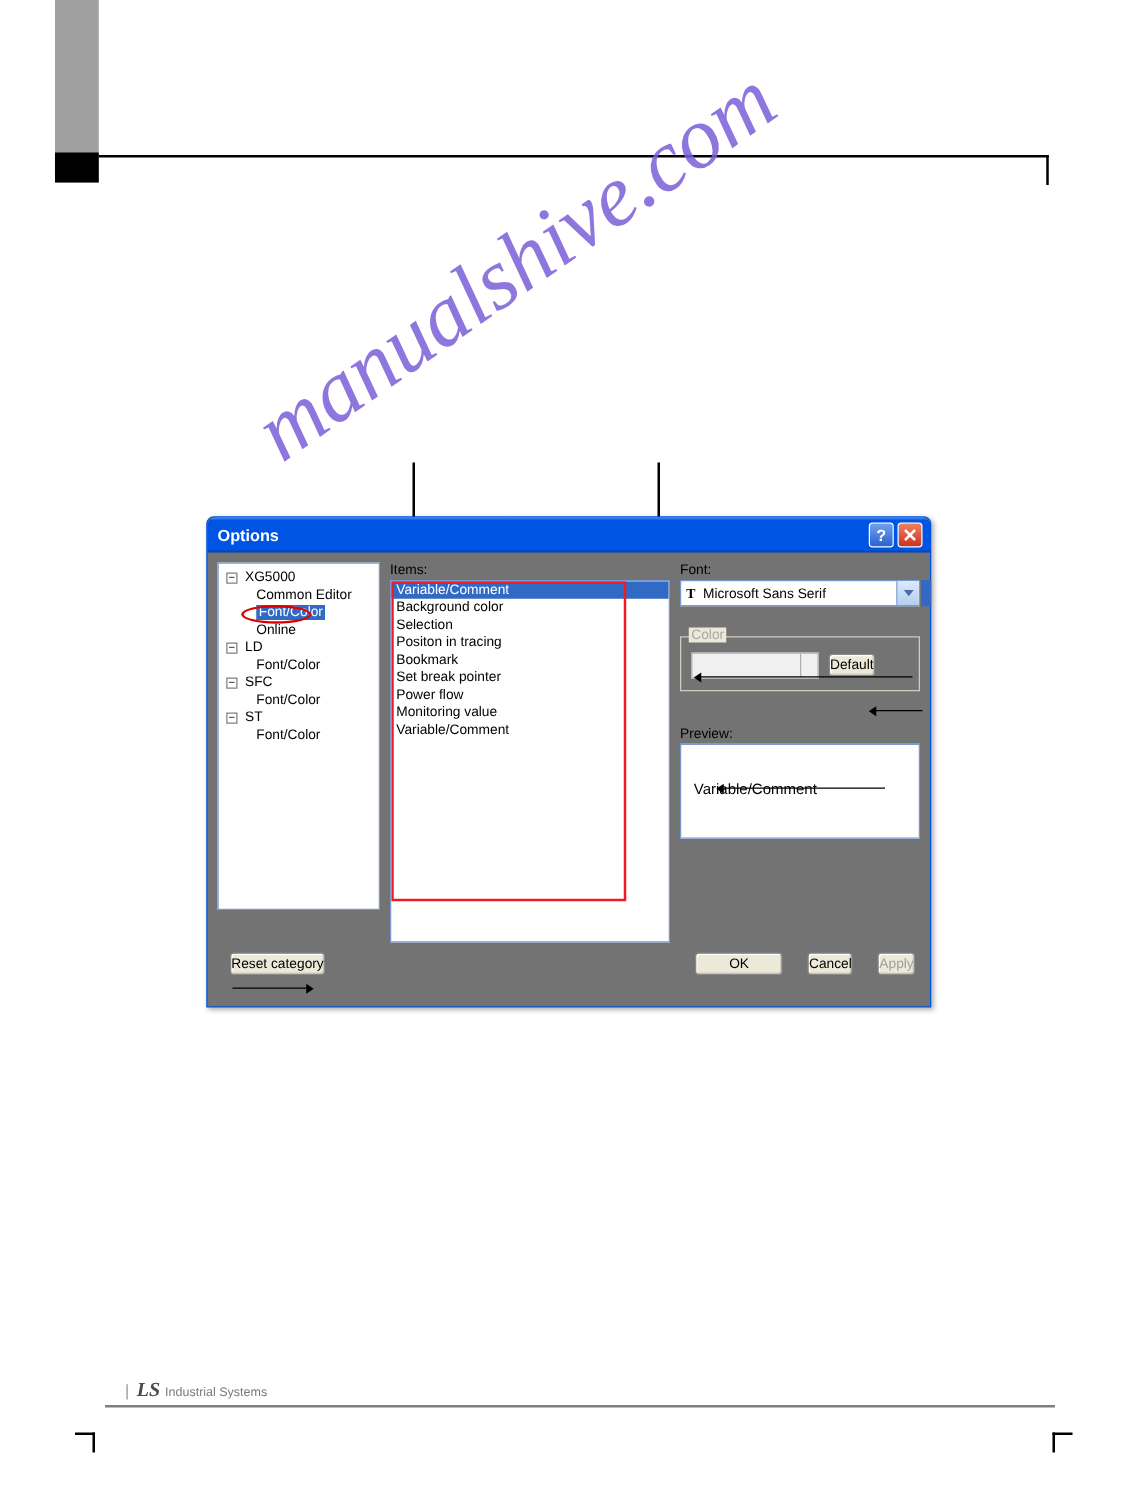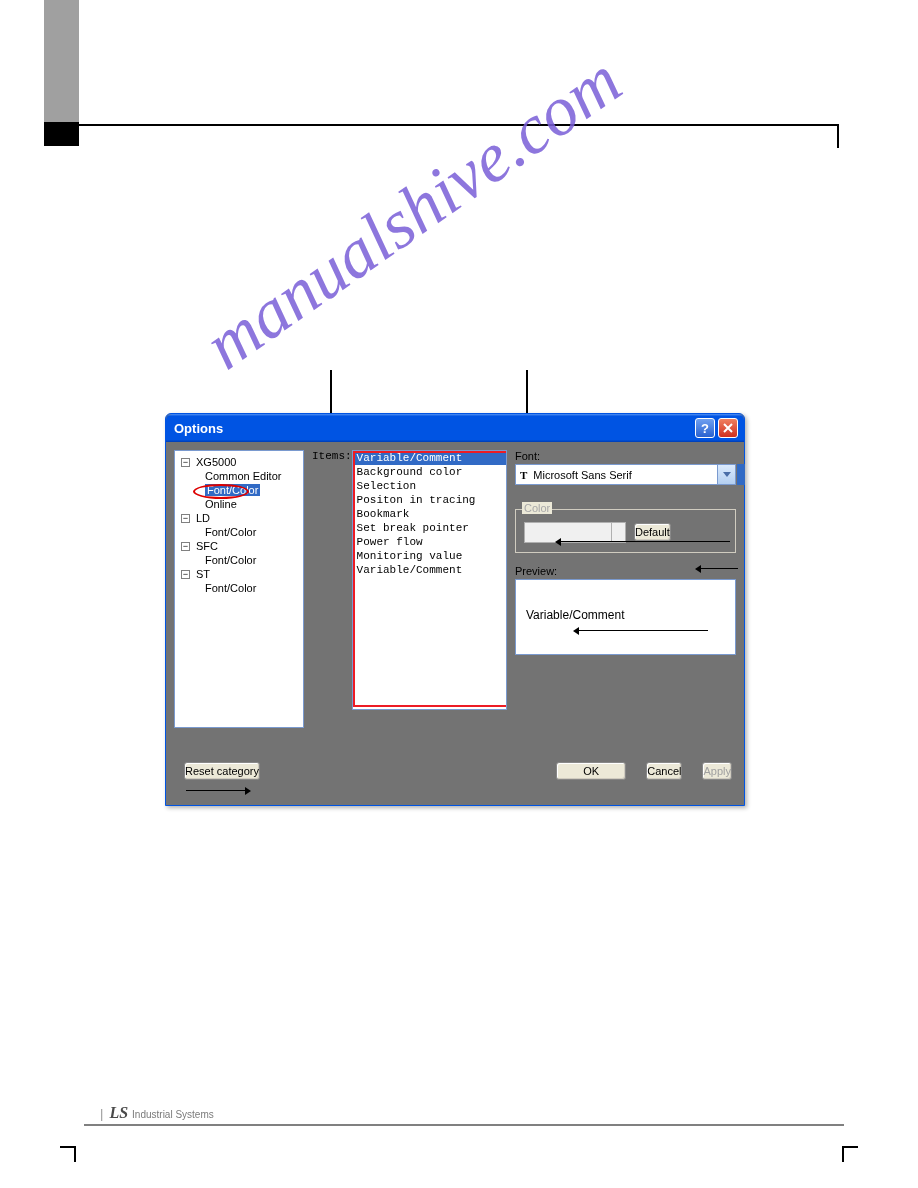--- a/index.html
+++ b/index.html
@@ -184,24 +184,23 @@
     top: 33px;
     z-index: 5;
   }
   .tree-sel {
     background: #316ac5;
     color: #fff;
     padding: 0 2px;
   }
 
   .middle-col {
-    width: 195px;
-    display: flex;
-    flex-direction: row;
-    font-family: Liberation Mono, monospace;
+    width: 224px;
+    display: flex;
+    flex-direction: column;
   }
   .label { font-size: 11px; margin-bottom: 2px; }
   .items-list {
     flex: 1;
     background: #fff;
     border: 1px solid #7a9acf;
     height: 260px;
     position: relative;
     padding: 0;
     overflow: hidden;
@@ -306,21 +305,21 @@
   .xp-button {
     background: #ece9d8;
     border: 1px solid #888;
     border-radius: 3px;
     padding: 2px 0;
     font-size: 11px;
     box-shadow: inset -1px -1px 0 #d0ccc0, inset 1px 1px 0 #fff;
     cursor: pointer;
   }
 
-  .preview-label { margin-top: 12px; margin-bottom: 2px; }
+  .preview-label { margin-top: 28px; margin-bottom: 2px; }
   .preview-box {
     background: #fff;
     border: 1px solid #7a9acf;
     height: 76px;
     padding: 28px 10px;
     font-size: 12px;
   }
 
   .dialog-footer {
     display: flex;

